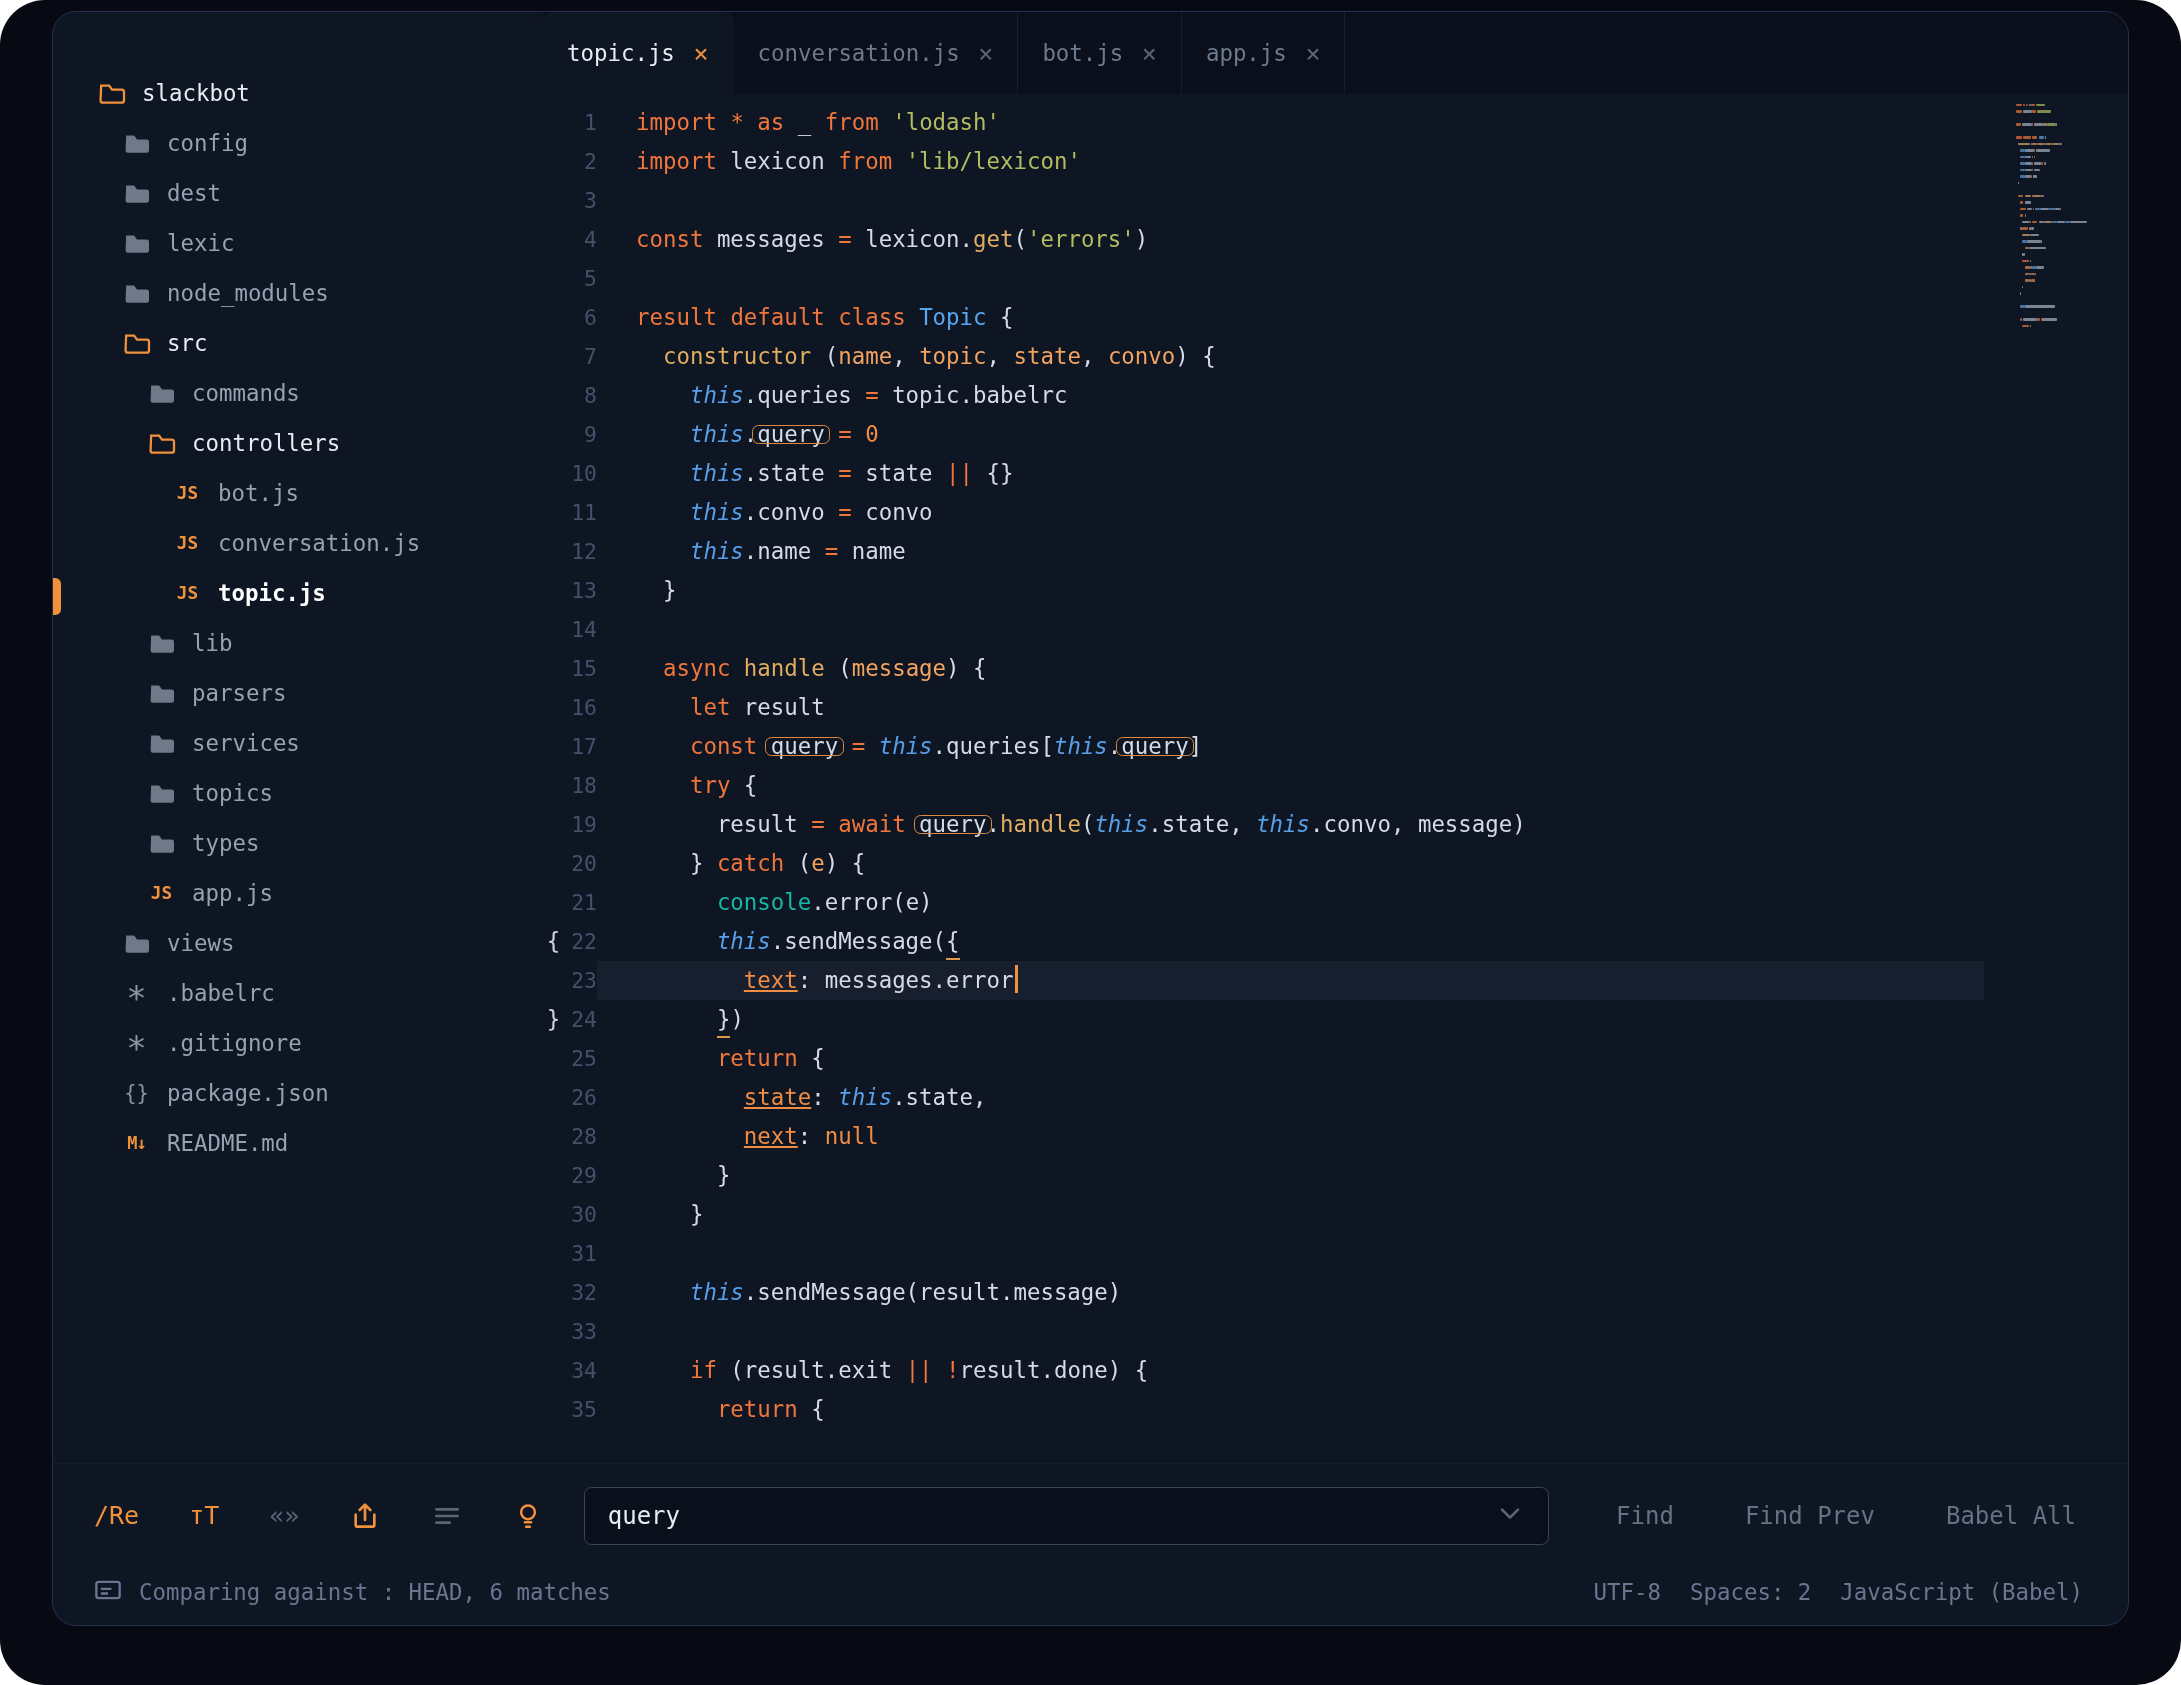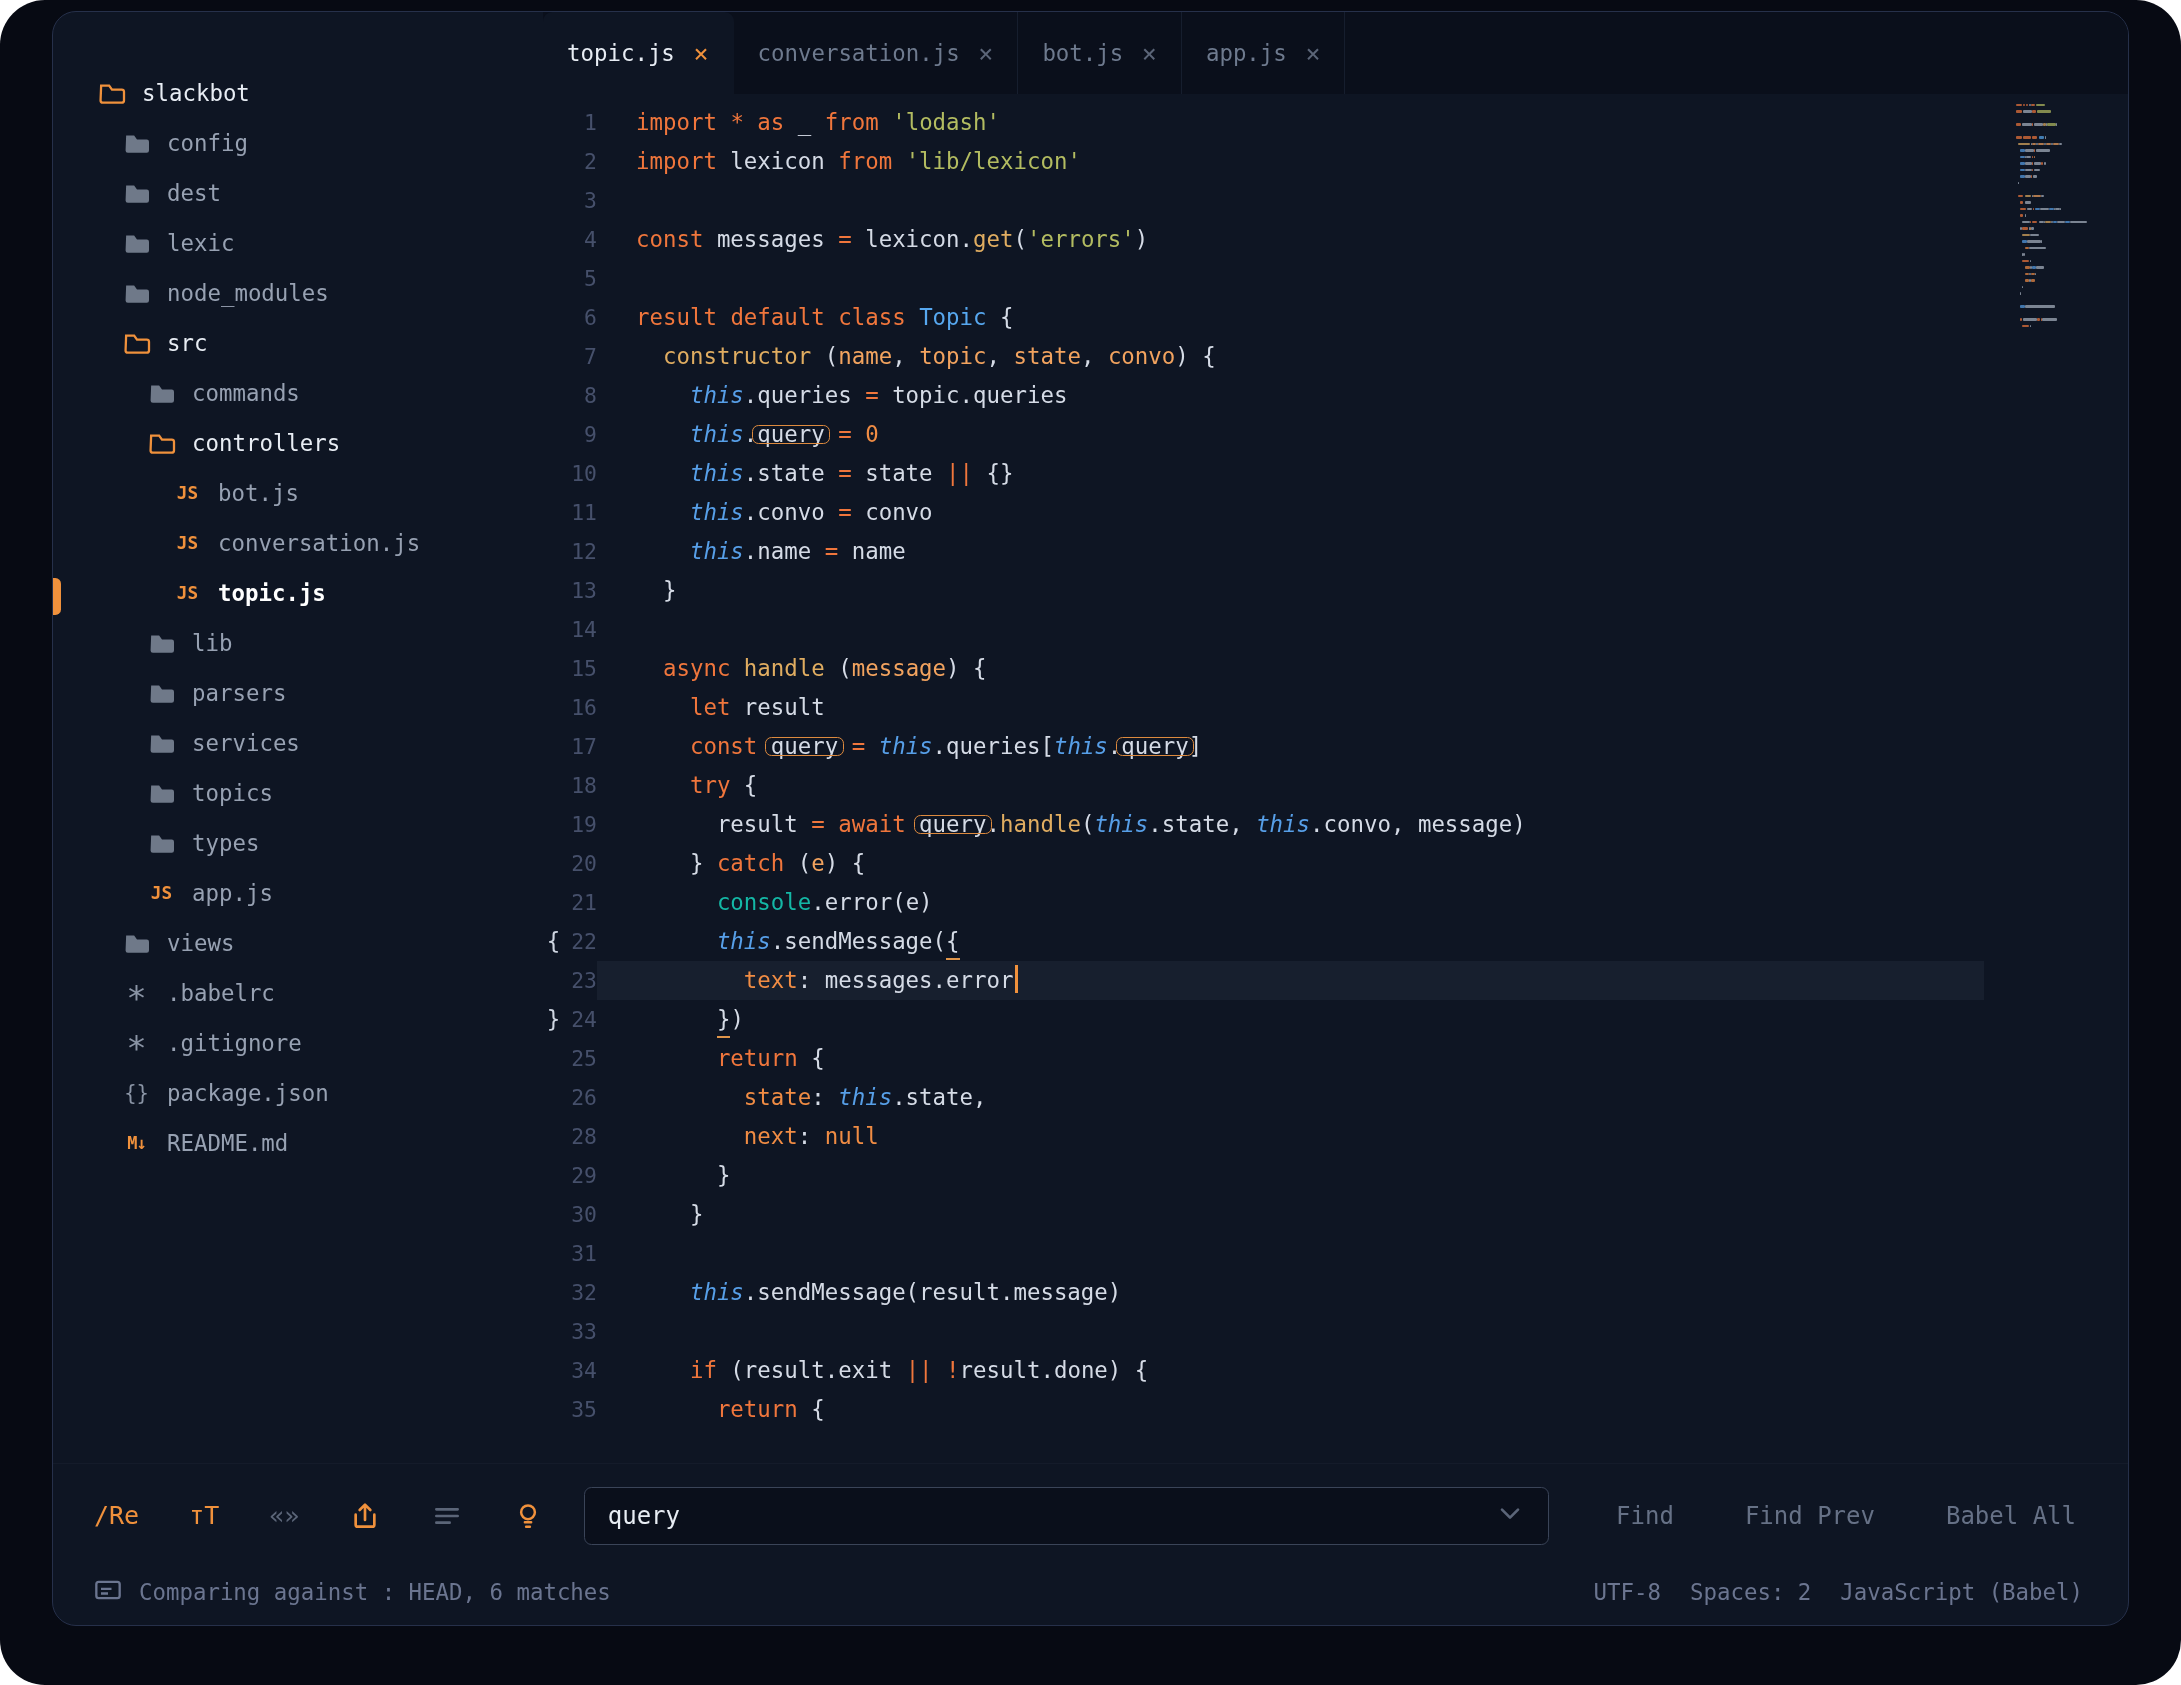--- a/index.html
+++ b/index.html
@@ -30,21 +30,21 @@
   .tab.active .close{color:#f0913c;}
   
   .editor{flex:1;position:relative;padding-top:9.3px;overflow:hidden;}
   .line{display:flex;height:39px;line-height:39px;font-size:22.4px;}
   .gutter{width:54px;flex-shrink:0;text-align:right;color:#46506b;position:relative;font-size:21.4px;}
   .gbrace{position:absolute;left:3.7px;color:#cfd6e2;font-size:22.4px;}
   .code{flex:1;padding-left:39px;white-space:pre;color:#d5dbe6;position:relative;}
   .code.cur{background:linear-gradient(90deg,#171f2e 0,#171f2e calc(100% - 144px),rgba(0,0,0,0) calc(100% - 144px));}
   .tk-kw{color:#f0763c;} .tk-str{color:#b3bc61;} .tk-fn{color:#e0ad61;} .tk-cons{color:#14b8a6;}
   .tk-cls{color:#57a8f0;} .tk-this{color:#579fe8;font-style:italic;}
-  .tk-param{color:#f2a35f;} .tk-prop{color:#f08c44;} .tk-const{color:#f08c44;} .tk-txt{color:#d5dbe6;}
+  .tk-param{color:#f2a35f;} .tk-prop{color:#f08c44;text-decoration:underline;} .tk-const{color:#f08c44;} .tk-txt{color:#d5dbe6;}
   .match{position:relative;}
   .match::after{content:"";position:absolute;left:-5.6px;right:-5.6px;top:3.7px;bottom:3.7px;
                 border:1.9px solid #dd8a3e;border-radius:6.5px;}
   .ul{display:inline-block;border-bottom:2.8px solid #e0954a;line-height:34px;}
   .cursor{display:inline-block;width:2.8px;height:28px;background:#f0913c;vertical-align:-4.7px;margin-left:1.9px;}
   
   .minimap{position:absolute;top:7.5px;right:17px;width:95px;}
   .mm-row{height:6.5px;display:flex;align-items:center;}
   .mm-bar{height:2.8px;border-radius:0.9px;opacity:.7;}
   .mm-sp{height:2.8px;flex-shrink:0;}
@@ -265,21 +265,21 @@
               <div class="line">
                 <div class="gutter">6</div>
                 <div class="code"><span class="tk-kw">result</span><span class="tk-txt"> </span><span class="tk-kw">default</span><span class="tk-txt"> </span><span class="tk-kw">class</span><span class="tk-txt"> </span><span class="tk-cls">Topic</span><span class="tk-txt"> {</span></div>
               </div>
               <div class="line">
                 <div class="gutter">7</div>
                 <div class="code"><span class="tk-txt">  </span><span class="tk-fn">constructor</span><span class="tk-txt"> (</span><span class="tk-param">name</span><span class="tk-txt">, </span><span class="tk-param">topic</span><span class="tk-txt">, </span><span class="tk-param">state</span><span class="tk-txt">, </span><span class="tk-param">convo</span><span class="tk-txt">) {</span></div>
               </div>
               <div class="line">
                 <div class="gutter">8</div>
-                <div class="code"><span class="tk-txt">    </span><span class="tk-this">this</span><span class="tk-txt">.queries </span><span class="tk-kw">=</span><span class="tk-txt"> topic.queries</span></div>
+                <div class="code"><span class="tk-txt">    </span><span class="tk-this">this</span><span class="tk-txt">.queries </span><span class="tk-kw">=</span><span class="tk-txt"> topic.babelrc</span></div>
               </div>
               <div class="line">
                 <div class="gutter">9</div>
                 <div class="code"><span class="tk-txt">    </span><span class="tk-this">this</span><span class="tk-txt">.</span><span class="tk-txt match">query</span><span class="tk-txt"> </span><span class="tk-kw">=</span><span class="tk-txt"> </span><span class="tk-const">0</span></div>
               </div>
               <div class="line">
                 <div class="gutter">10</div>
                 <div class="code"><span class="tk-txt">    </span><span class="tk-this">this</span><span class="tk-txt">.state </span><span class="tk-kw">=</span><span class="tk-txt"> state </span><span class="tk-kw">||</span><span class="tk-txt"> {}</span></div>
               </div>
               <div class="line">

